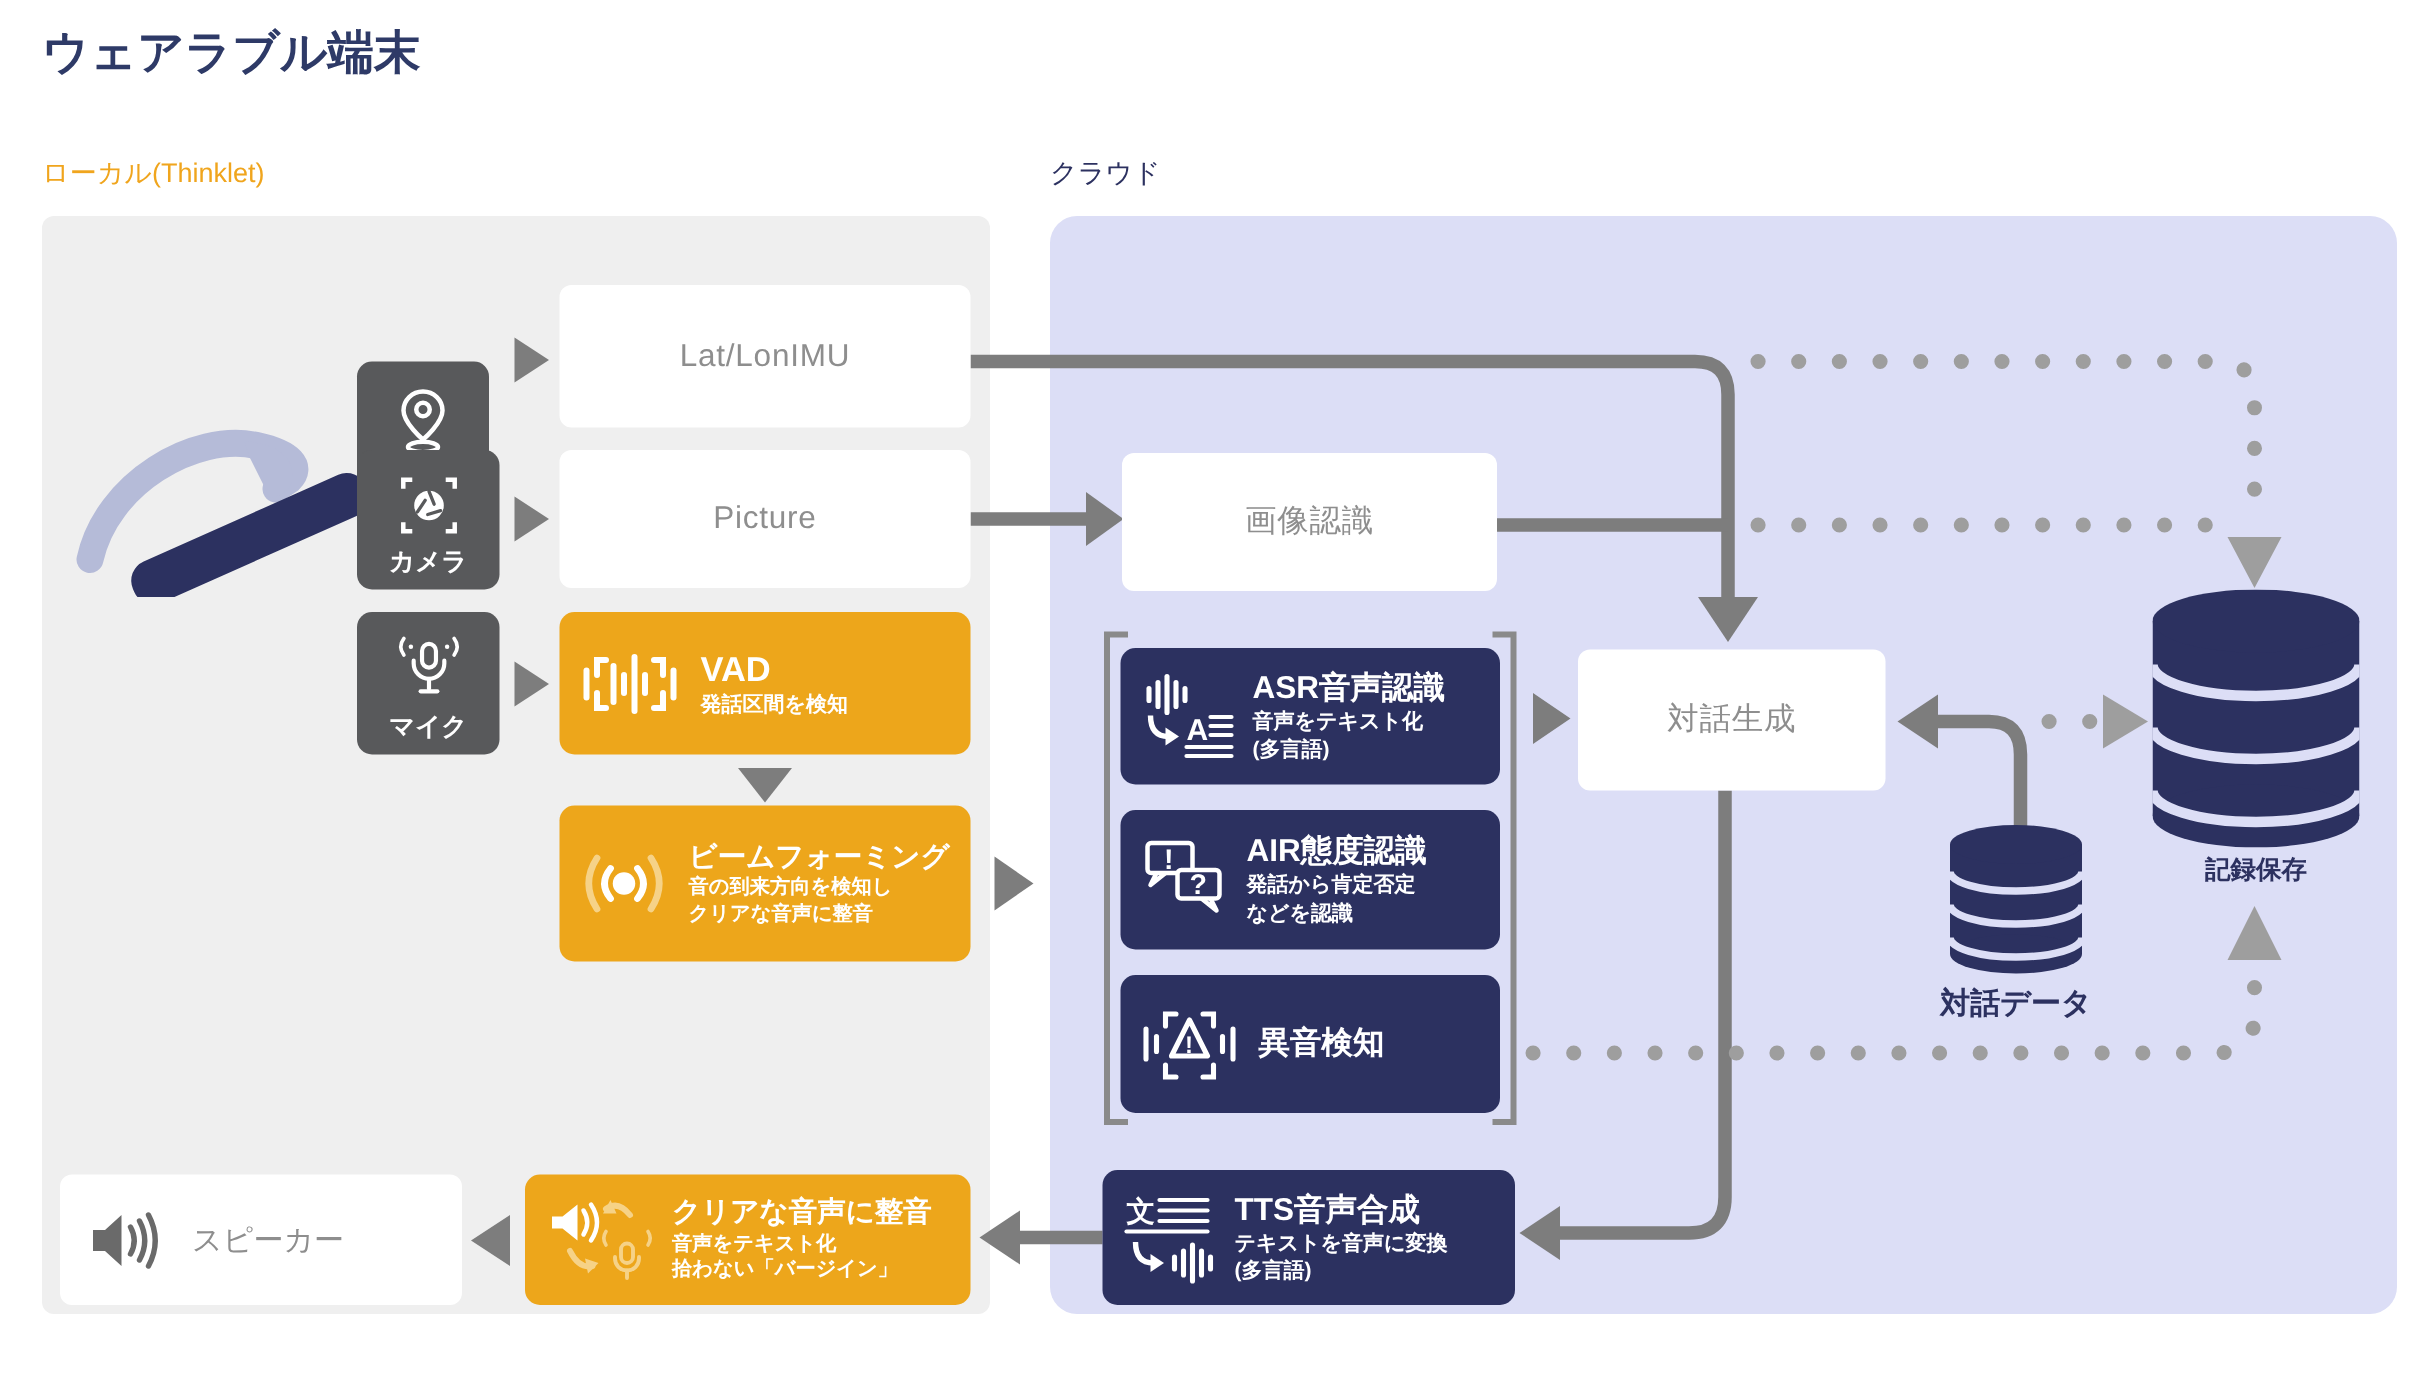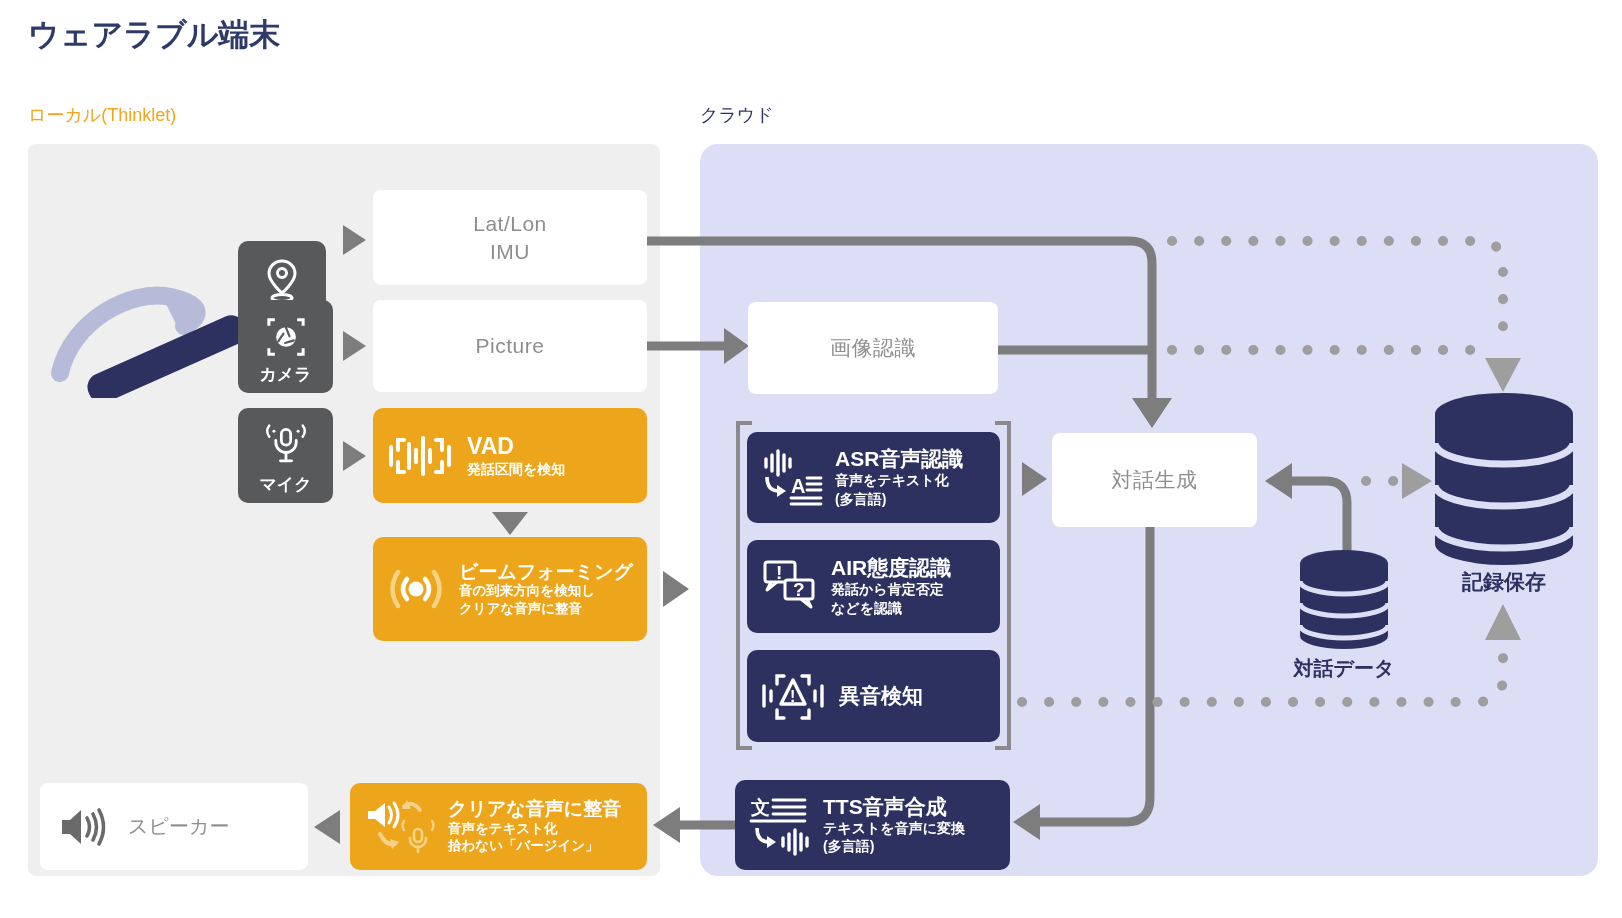--- a/index.html
+++ b/index.html
@@ -13,21 +13,21 @@
   .region-label{position:absolute;top:103px;font-size:18px;font-weight:400;text-align:left;}
   .region-label.local{left:28px;width:632px;color:#f0a51d;}
   .region-label.cloud{left:700px;width:898px;color:#2c3160;}
   .panel{position:absolute;top:144px;height:732px;z-index:0;}
   .panel.local{left:28px;width:632px;background:#efefef;border-radius:8px;}
   .panel.cloud{left:700px;width:898px;background:#dcdef6;border-radius:18px;}
   svg.overlay{position:absolute;left:0;top:0;z-index:1;pointer-events:none;}
   .box{position:absolute;z-index:2;box-sizing:border-box;}
   .sensor-box{background:#58595b;border-radius:10px;display:flex;flex-direction:column;align-items:center;justify-content:flex-end;padding-bottom:7px;}
   .sensor-label{color:#ffffff;font-size:17px;font-weight:700;margin-top:2px;white-space:nowrap;}
-  .white-box{background:#ffffff;border-radius:8px;display:flex;flex-direction:column;align-items:center;justify-content:center;color:#8e8e8e;}
+  .white-box{background:#ffffff;border-radius:8px;display:flex;flex-direction:row;align-items:center;justify-content:center;color:#8e8e8e;}
   .white-box .wb-text{font-size:21px;font-weight:500;letter-spacing:0.5px;line-height:1.3;text-align:center;}
   .proc-box{border-radius:10px;display:flex;align-items:center;gap:12px;padding:0 12px;color:#ffffff;}
   .proc-box.orange{background:#eda61b;}
   .proc-box.navy{background:#2c3160;}
   .proc-text{display:flex;flex-direction:column;justify-content:flex-start;}
   .proc-title{font-weight:700;font-size:21px;line-height:1.15;white-space:nowrap;}
   .proc-title.small{font-size:19px;}
   .proc-desc{font-weight:700;font-size:14px;line-height:1.3;white-space:nowrap;}
   .proc-desc.tiny{font-size:13.5px;}
   .speaker-box{background:#ffffff;border-radius:8px;display:flex;align-items:center;gap:14px;padding:0 18px;color:#8e8e8e;}
@@ -328,15 +328,15 @@
   <svg class="box" style="left:1435px;top:393px;" width="138" height="172" viewBox="0 0 138 172">
     <rect x="0" y="21" width="138" height="130" fill="#2c3160"></rect>
     <ellipse cx="69" cy="21" rx="69" ry="21" fill="#2c3160"></ellipse>
     <ellipse cx="69" cy="151" rx="69" ry="21" fill="#2c3160"></ellipse>
     <g fill="none" stroke="#dcdef6" stroke-width="7">
       <path d="M0,50 a69,21 0 0 0 138,0"></path>
       <path d="M0,92 a69,21 0 0 0 138,0"></path>
       <path d="M0,134 a69,21 0 0 0 138,0"></path>
     </g>
   </svg>
-  <div class="db-label" style="left:1424px;top:568px;width:160px;font-size:21px;">記録保存</div>
+  <div class="db-label" style="left:1424px;top:568px;width:160px;font-size:17px;">記録保存</div>
 
 </div>
 
 </body></html>

